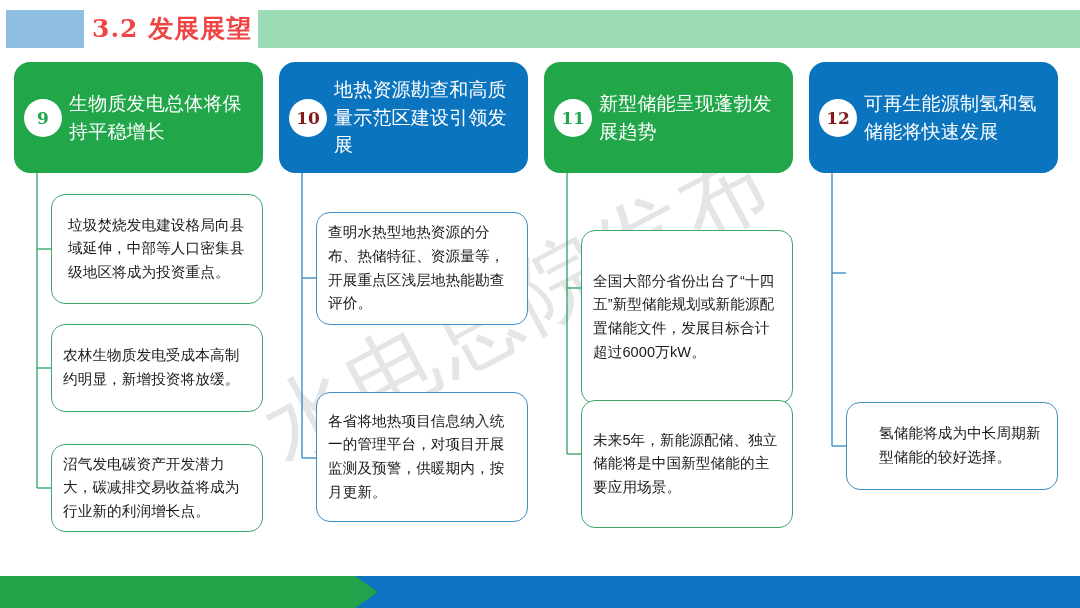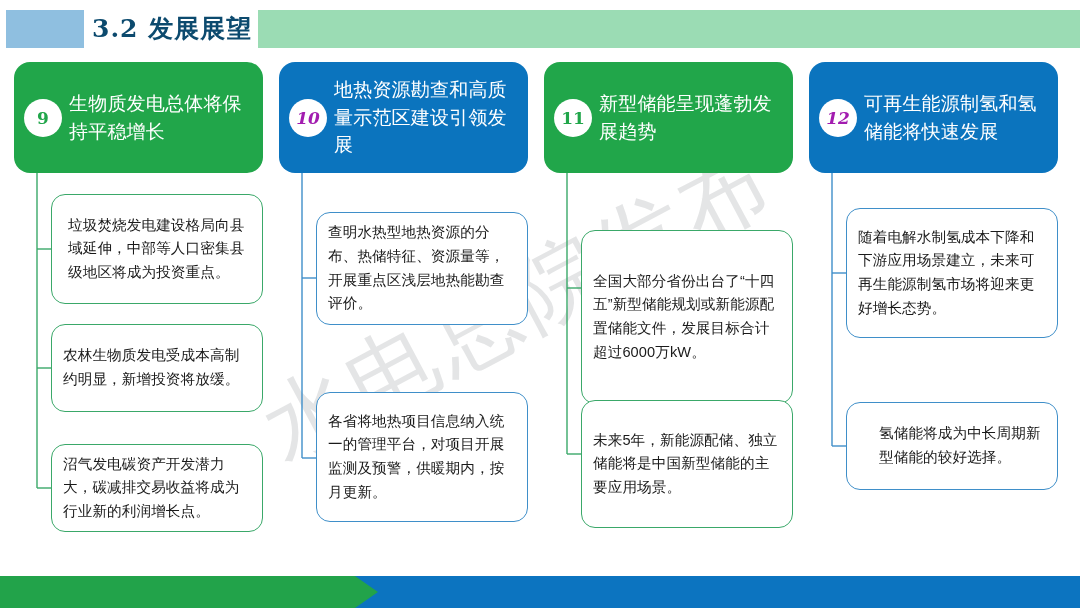--- a/index.html
+++ b/index.html
@@ -57,21 +57,21 @@
     background: #8fbfe0;
   }
   .hdr-title {
     position: absolute;
     left: 92px; top: 6px;
     height: 44px;
     display: flex; align-items: center;
     font-family: "DejaVu Serif", "Liberation Serif", serif;
     font-size: 25px;
     font-weight: 700;
-    color: #0c4a6e;
+    color: #ef4444;
     letter-spacing: 1px;
     white-space: nowrap;
   }
   .hdr-band {
     position: absolute;
     left: 258px; top: 10px;
     right: 0;
     height: 38px;
     background: #9BDCB4;
   }
@@ -123,21 +123,21 @@
     background: #ffffff;
     display: flex;
     align-items: center;
     justify-content: center;
     font-family: "DejaVu Serif", "Liberation Serif", serif;
     font-size: 17px;
     font-weight: 700;
     margin-right: 7px;
   }
   .badge.green { color: #21A64A; }
-  .badge.blue  { color: #a21caf; font-style: italic; }
+  .badge.blue  { color: #7f1d1d; }
 
   .card-head-text {
     flex: 1 1 auto;
     color: #ffffff;
     font-size: 19px;
     font-weight: 400;
     line-height: 1.45;
     letter-spacing: 0.2px;
     word-break: break-all;
   }
@@ -270,23 +270,20 @@
         <path d="M23,111 L23,384" stroke="#3F8FC9" stroke-width="1.4" fill="none"></path>
         <path d="M23,211 L37,211" stroke="#3F8FC9" stroke-width="1.4" fill="none"></path>
         <path d="M23,384 L37,384" stroke="#3F8FC9" stroke-width="1.4" fill="none"></path>
       </svg>
 
       <div class="card-head blue">
         <div class="badge blue">12</div>
         <div class="card-head-text">可再生能源制氢和氢储能将快速发展</div>
       </div>
 
-      <div class="leaf blue" style="top:146px; height:130px;">
-        <div class="leaf-text">随着电解水制氢成本下降和下游应用场景建立，未来可再生能源制氢市场将迎来更好增长态势。</div>
-      </div>
       <div class="leaf blue" style="top:340px; height:88px;padding-left:32px;">
         <div class="leaf-text">氢储能将成为中长周期新型储能的较好选择。</div>
       </div>
     </div>
 
   </div>
 
   <svg class="footer" viewBox="0 0 1080 32" preserveAspectRatio="none">
     <rect x="0" y="0" width="1080" height="32" fill="#0C74C0"></rect>
     <polygon points="0,0 355,0 378,16 355,32 0,32" fill="#22A34A"></polygon>

